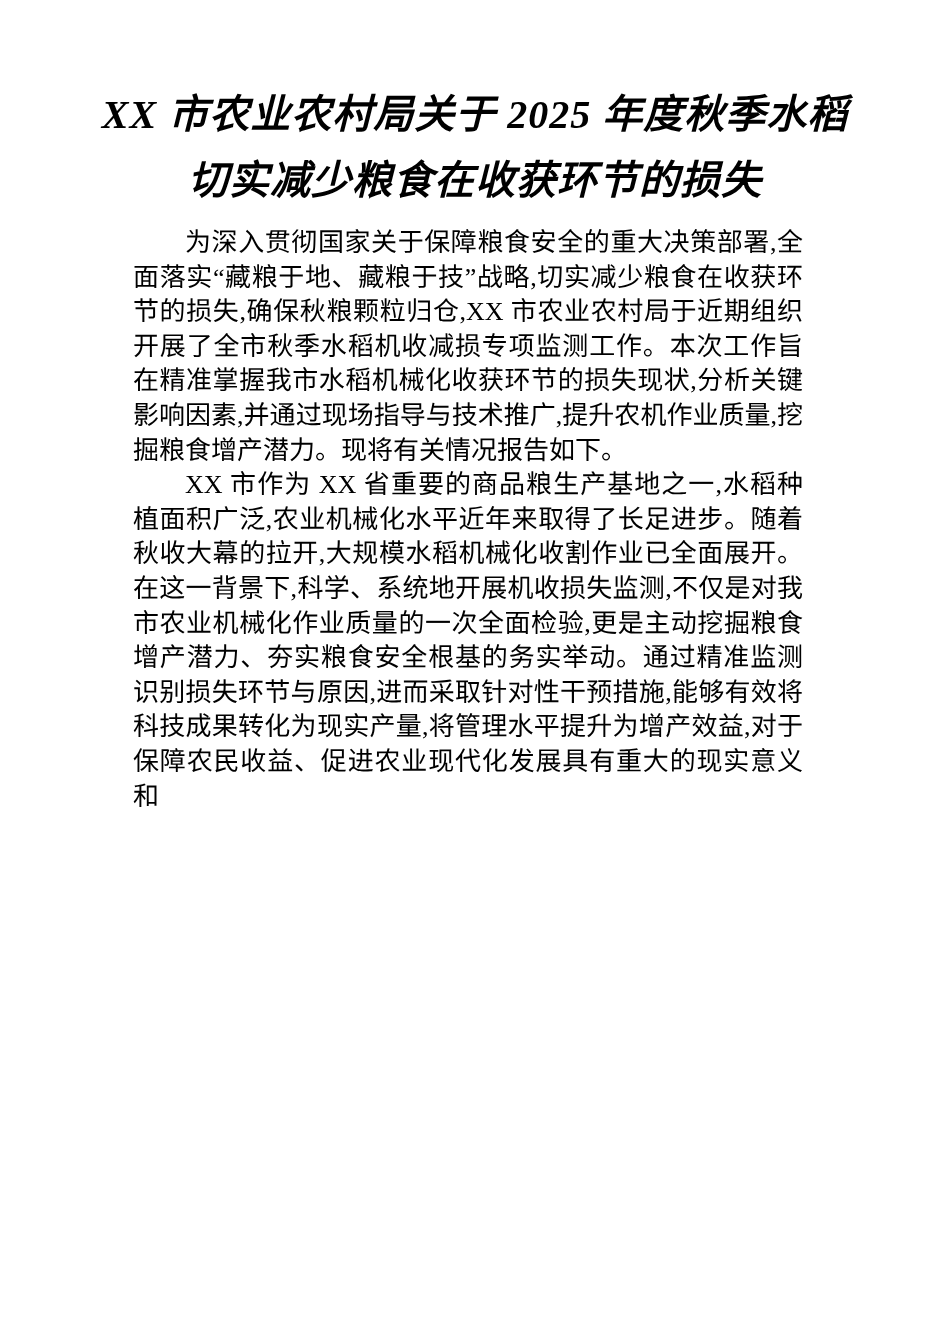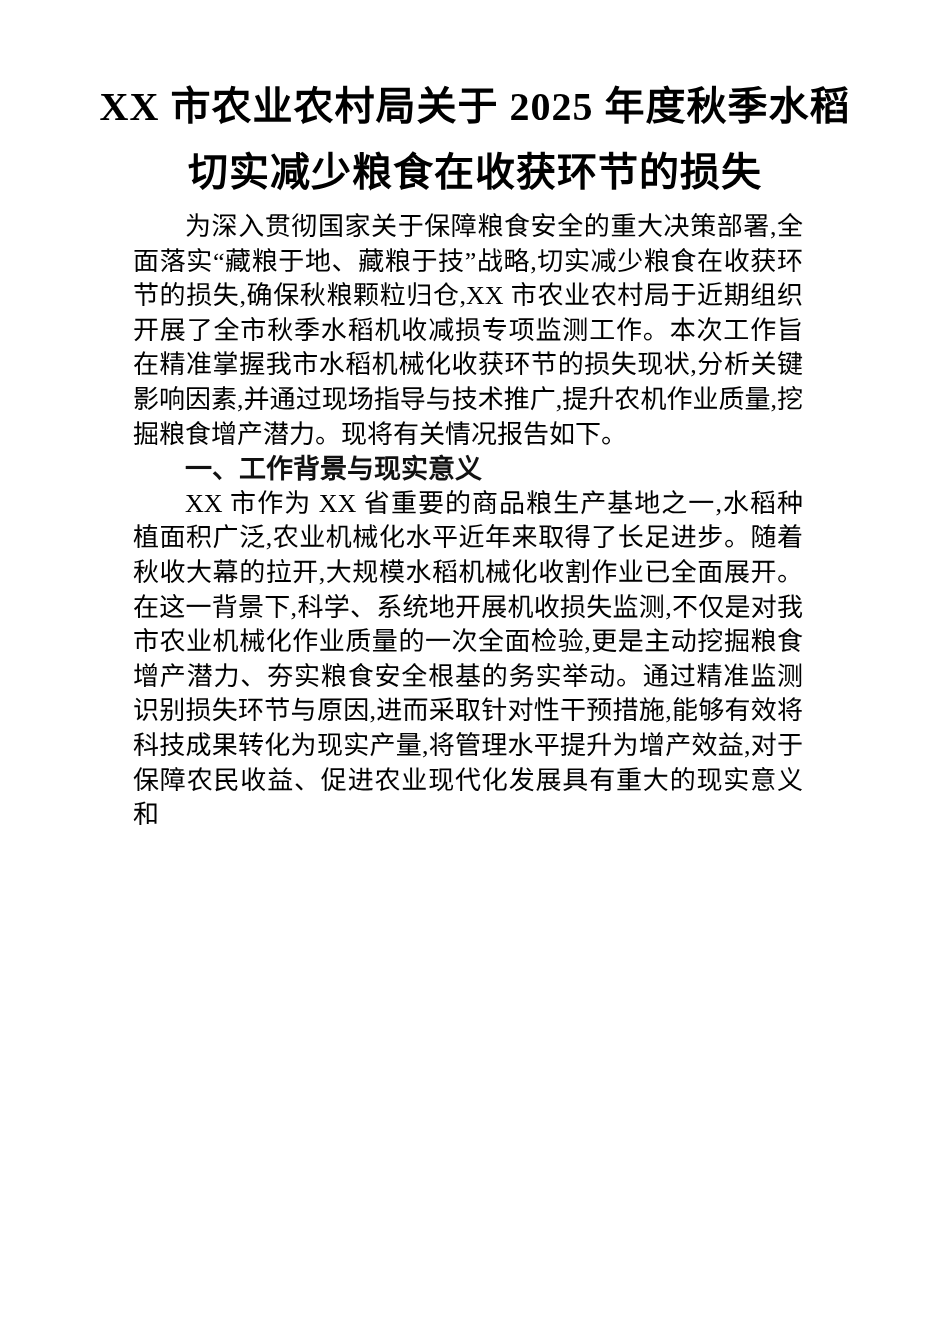--- a/index.html
+++ b/index.html
@@ -9,29 +9,30 @@
   }
   .page {
     position: relative;
     width: 950px;
     height: 1344px;
     background: #ffffff;
     overflow: hidden;
     color: #000000;
   }
   .doc-title {
-    margin: 4px;
+    margin: 12px;
     padding-top: 70px;
     text-align: center;
     font-family: "Liberation Serif", "DejaVu Serif", serif;
     font-weight: bold;
     font-size: 40px;
     line-height: 66px;
     color: #000000;
     letter-spacing: 1px;
+    font-style: italic;
   }
   .title-line {
     display: block;
   }
   .doc-body {
     margin-left: 133px;
     width: 670px;
   }
   .para {
     margin: 0;
@@ -60,20 +61,19 @@
 
   <h1 class="doc-title">
     <span class="title-line">XX 市农业农村局关于 2025 年度秋季水稻</span>
     <span class="title-line">切实减少粮食在收获环节的损失</span>
   </h1>
 
   <div class="doc-body">
 
     <p class="para">为深入贯彻国家关于保障粮食安全的重大决策部署,全面落实“藏粮于地、藏粮于技”战略,切实减少粮食在收获环节的损失,确保秋粮颗粒归仓,XX 市农业农村局于近期组织开展了全市秋季水稻机收减损专项监测工作。本次工作旨在精准掌握我市水稻机械化收获环节的损失现状,分析关键影响因素,并通过现场指导与技术推广,提升农机作业质量,挖掘粮食增产潜力。现将有关情况报告如下。</p>
 
-    <h2 class="section-heading">一、工作背景与现实意义</h2>
 
 
     <p class="para">XX 市作为 XX 省重要的商品粮生产基地之一,水稻种植面积广泛,农业机械化水平近年来取得了长足进步。随着秋收大幕的拉开,大规模水稻机械化收割作业已全面展开。在这一背景下,科学、系统地开展机收损失监测,不仅是对我市农业机械化作业质量的一次全面检验,更是主动挖掘粮食增产潜力、夯实粮食安全根基的务实举动。通过精准监测识别损失环节与原因,进而采取针对性干预措施,能够有效将科技成果转化为现实产量,将管理水平提升为增产效益,对于保障农民收益、促进农业现代化发展具有重大的现实意义和</p>
 
   </div>
 
 </div>
 
 </body></html>

